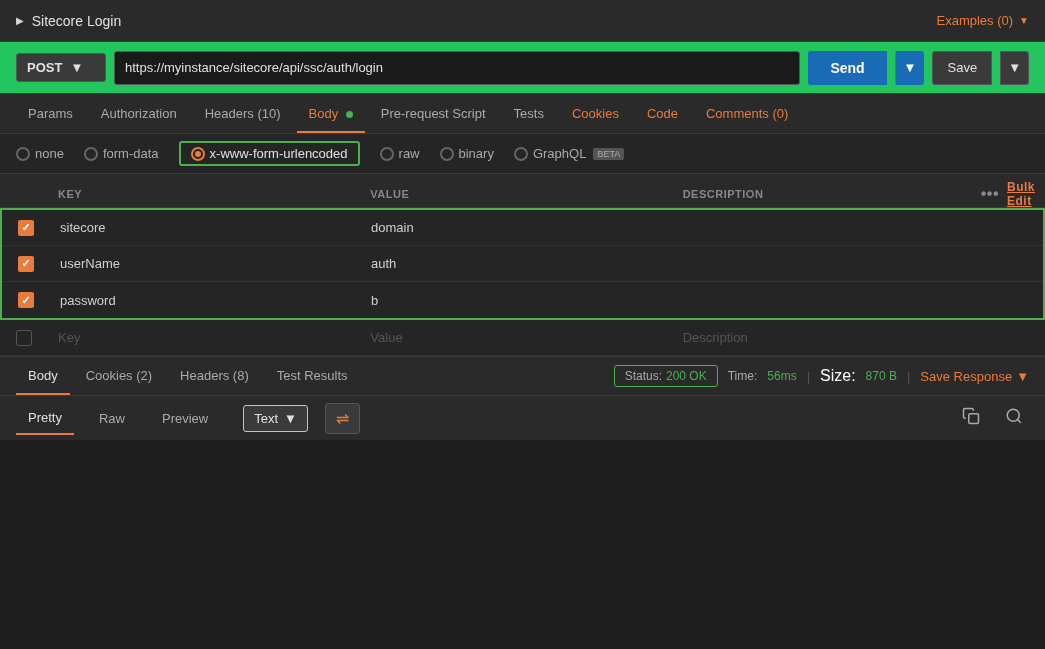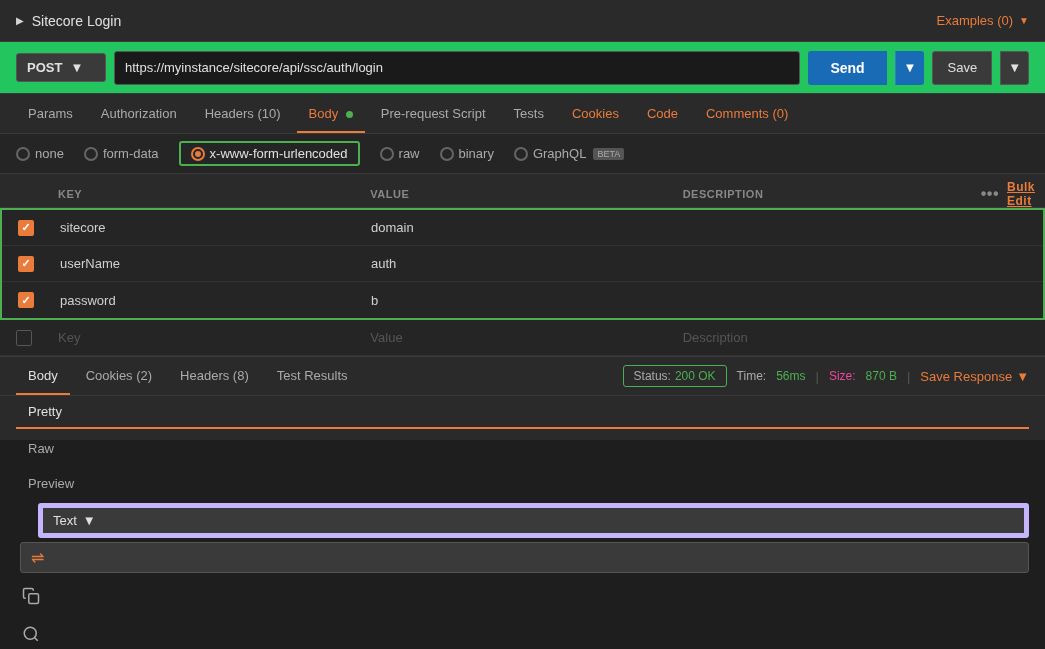--- a/index.html
+++ b/index.html
@@ -354,63 +354,63 @@
       border-radius: 3px;
       padding: 3px 10px;
       display: flex;
       align-items: center;
       gap: 4px;
     }
     .status-label { color: #aaa; font-size: 12px; }
     .status-value { color: #4caf50; font-size: 12px; }
     .time-label { color: #aaa; font-size: 12px; }
     .time-value { color: #4caf50; font-size: 12px; }
-    .size-label { color: #ec4899; font-size: 12px; }
+    .size-label { color: #ffffff; font-size: 16px; }
     .size-value { color: #4caf50; font-size: 12px; }
     .sep { color: #555; }
     .save-response-btn {
       color: #e97b3b;
       font-size: 13px;
       cursor: pointer;
       display: flex;
       align-items: center;
       gap: 4px;
     }
 
     
     .bottom-toolbar {
       background: #2a2a2a;
       display: flex;
+      align-items: center;
       padding: 0 16px;
       height: 44px;
-      gap: 4px;
-      flex-direction: column;
+      gap: 13px;
     }
     .fmt-tab {
       color: #aaa;
       padding: 8px 12px;
       cursor: pointer;
       font-size: 13px;
     }
     .fmt-tab.active {
       color: #e0e0e0;
       border-bottom: 2px solid #e97b3b;
     }
     .text-select {
       background: #3a3a3a;
-      border: 5px solid #c4b5fd;
+      border: 1px solid #c4b5fd;
       color: #e0e0e0;
       padding: 5px 10px;
       border-radius: 3px;
       font-size: 13px;
       display: flex;
       align-items: center;
       gap: 6px;
       cursor: pointer;
-      margin-left: 22px;
+      margin-left: 10px;
     }
     .wrap-btn {
       background: #3a3a3a;
       border: 1px solid #555;
       color: #e97b3b;
       padding: 5px 10px;
       border-radius: 3px;
       cursor: pointer;
       font-size: 16px;
       margin-left: 4px;

